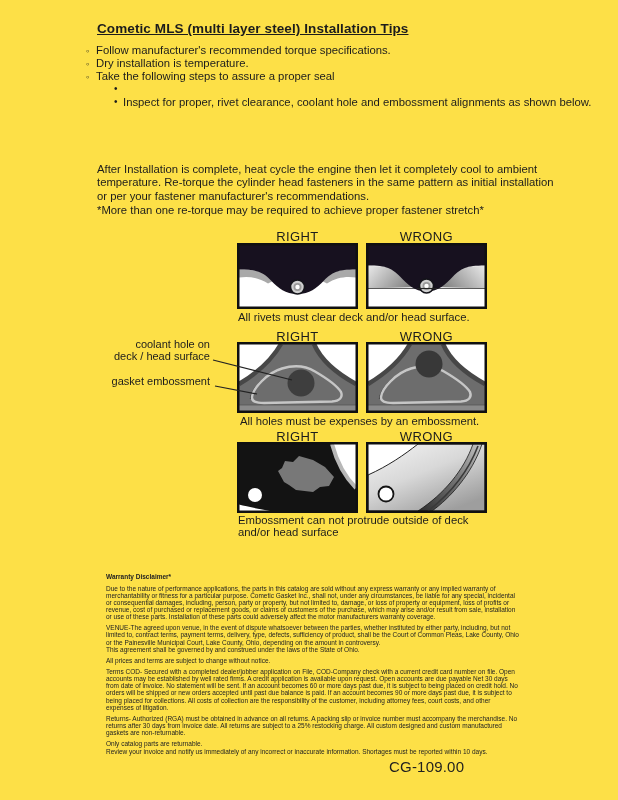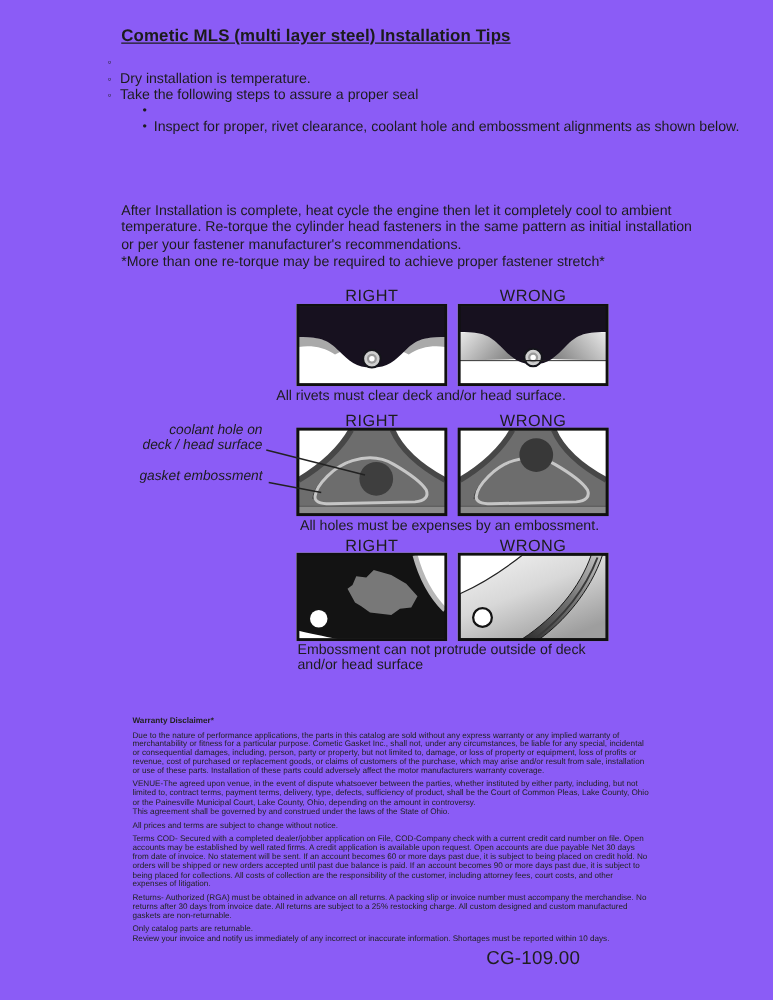--- a/index.html
+++ b/index.html
@@ -1,48 +1,49 @@
 <!DOCTYPE html>
 <html><head>
 <meta charset="utf-8">
 <style>
   html,body { margin:0; padding:0; background:#ffffff; }
   .page {
-    position:relative; width:618px; height:800px; background:#8b5cf6;
+    position:relative; width:618px; height:800px; background:#fde047;
     font-family:"Liberation Sans", sans-serif; color:#1c1c1c; overflow:hidden;
   }
   .abs { position:absolute; }
   .title { font-weight:bold; font-size:13.5px; text-decoration:underline; letter-spacing:0.1px; white-space:nowrap; }
   .bullets { font-size:11.3px; line-height:12.7px; }
   .brow { display:flex; }
   .bmark { width:10px; font-size:9.5px; line-height:13px; }
   .sub { margin-left:28px; }
   .bmark2 { width:9px; font-size:10px; line-height:12.7px; }
   .h2 { font-weight:bold; font-size:12.8px; }
   .body { font-size:11.3px; line-height:13.4px; white-space:pre-line; width:470px; }
   .dlabel { font-weight:normal; font-size:13px; width:121px; text-align:center; letter-spacing:0.4px; }
   .caption { font-size:11.3px; line-height:11.8px; white-space:pre-line; }
-  .sidelabel { font-size:11px; line-height:11.5px; text-align:right; white-space:pre-line; width:150px;font-style:italic; }
+  .sidelabel { font-size:11px; line-height:11.5px; text-align:right; white-space:pre-line; width:150px; }
   .dbox { width:121px; }
   .dbox svg { display:block; }
   .legal { font-size:6.5px; line-height:7.1px; width:414px; color:#222222; }
   .legal p { margin:0 0 4.2px 0; white-space:pre-line; }
   .legal .lh { font-weight:bold; margin-bottom:4.6px; }
   .pn { font-size:15px; color:#1f1f1f; letter-spacing:0.2px;text-align:right; }
 </style>
 </head>
 <body>
 
 <div class="page">
 
   <div class="abs title" style="left:97px;top:21px">Cometic MLS (multi layer steel) Installation Tips</div>
 
   <div class="abs bullets" style="left:86px;top:44px">
     <div class="brow">
         <span class="bmark">◦</span>
+        <span>Follow manufacturer's recommended torque specifications.</span>
       </div>
     <div class="brow">
         <span class="bmark">◦</span>
         <span>Dry installation is temperature.</span>
       </div>
     <div class="brow">
         <span class="bmark">◦</span>
         <span>Take the following steps to assure a proper seal</span>
       </div>
     <div class="brow sub">
@@ -97,21 +98,21 @@
       <g>
         <circle cx="60.5" cy="43" r="7" fill="#cfcfcf" stroke="#14141a" stroke-width="1.6"></circle>
         <circle cx="60.5" cy="43" r="4" fill="#9a9a9a"></circle>
         <circle cx="60.5" cy="43" r="2.2" fill="#ffffff"></circle>
         <line x1="51" y1="45.5" x2="71" y2="45.5" stroke="#222222" stroke-width="1.1"></line>
       </g>
       <rect x="1.25" y="1.25" width="118.5" height="63.5" fill="none" stroke="#101010" stroke-width="2.5"></rect>
     </svg>
   </div>
 
-  <div class="abs caption" style="left:221px;top:312px">All rivets must clear deck and/or head surface.</div>
+  <div class="abs caption" style="left:238px;top:312px">All rivets must clear deck and/or head surface.</div>
 
   <div class="abs dlabel" style="left:237px;top:329px">RIGHT</div>
   <div class="abs dlabel" style="left:366px;top:329px">WRONG</div>
 
   <div class="abs sidelabel" style="left:60px;top:339px">coolant hole on
 deck / head surface</div>
   <div class="abs sidelabel" style="left:60px;top:376px">gasket embossment</div>
 
   <div class="abs dbox" style="left:237px;top:342px">
     <svg width="121" height="71" viewBox="0 0 121 71">

